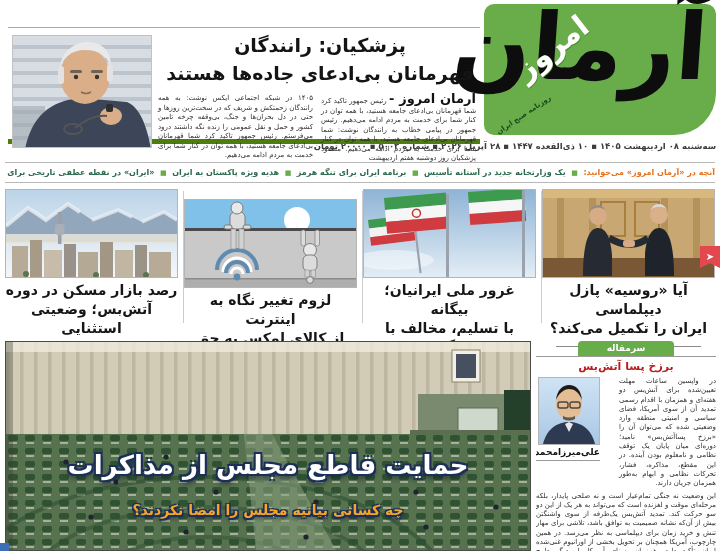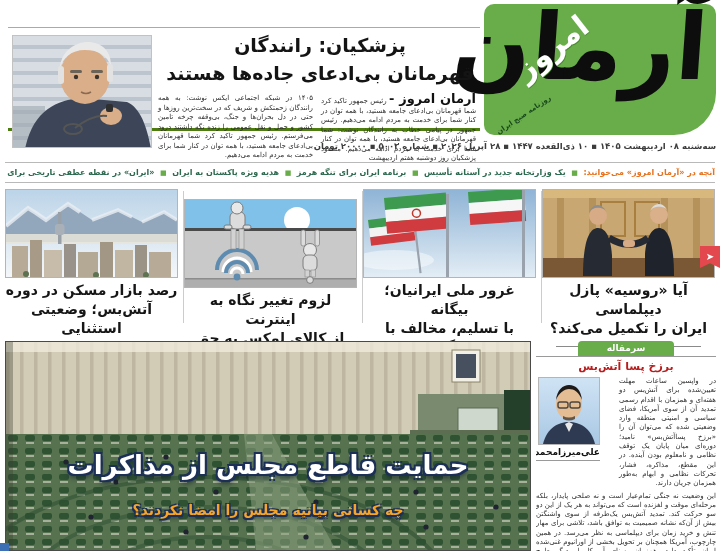--- a/index.html
+++ b/index.html
@@ -13,22 +13,22 @@
   .masthead-title { position:absolute; top:-16px; right:8px; font-size:92px; font-weight:bold;
     color:#0d0d0d; line-height:120px; letter-spacing:-4px; transform:skewX(-4deg); }
   .masthead-sub { position:absolute; left:26px; top:26px; transform:rotate(-38deg);
     font-size:30px; font-weight:bold; color:#ffffff; text-shadow:0 1px 0 #4c8a33; }
   .masthead-tagline { position:absolute; left:8px; bottom:16px; transform:rotate(-34deg);
     font-size:7px; font-weight:bold; color:#18491c; white-space:nowrap; }
   .dateline { position:absolute; top:141px; right:4px; width:352px; text-align:center;
     font-size:8.5px; font-weight:bold; color:#3c3c3c; white-space:nowrap; }
 
   
-  .lead-story { position:absolute; top:27px; left:8px; width:472px; height:104px;
-    border-top:1px solid #aaa; border-bottom:3px solid #4d7c0f; }
+  .lead-story { position:absolute; top:27px; left:8px; width:472px; height:117px;
+    border-top:1px solid #aaa; border-bottom:5px solid #4d7c0f; }
   .lead-photo { position:absolute; top:7px; left:4px; width:140px; height:113px;
     border:1px solid #c2c2c2; overflow:hidden; background:#d8dde3; }
   .lead-headline { position:absolute; top:3px; right:2px; width:316px; text-align:center;
     font-weight:bold; color:#141414; }
   .lead-headline .l1 { font-size:19px; line-height:28px; }
   .lead-headline .l2 { font-size:19px; line-height:28px; }
   .lead-body { position:absolute; top:66px; right:4px; width:318px; display:flex; gap:8px;
     font-size:7px; line-height:9.5px; color:#2e2e2e; text-align:justify; }
   .lead-body .col { flex:1; }
   .lead-body b { font-size:13px; color:#111; }

